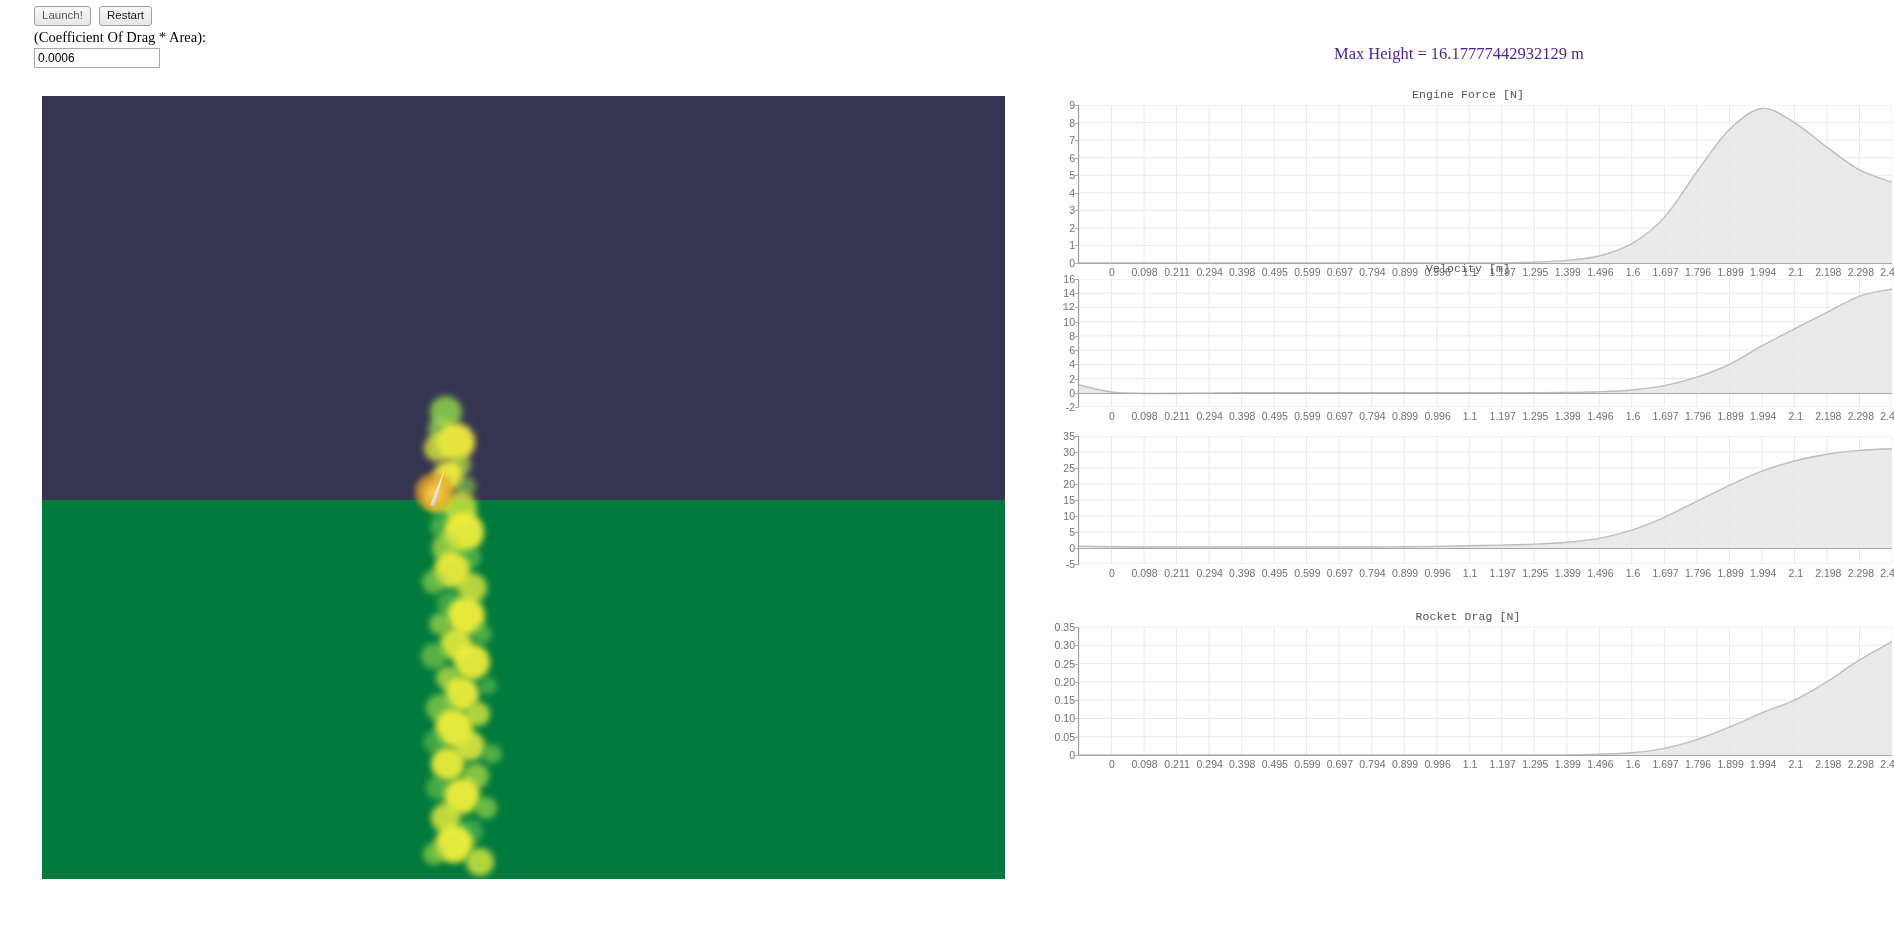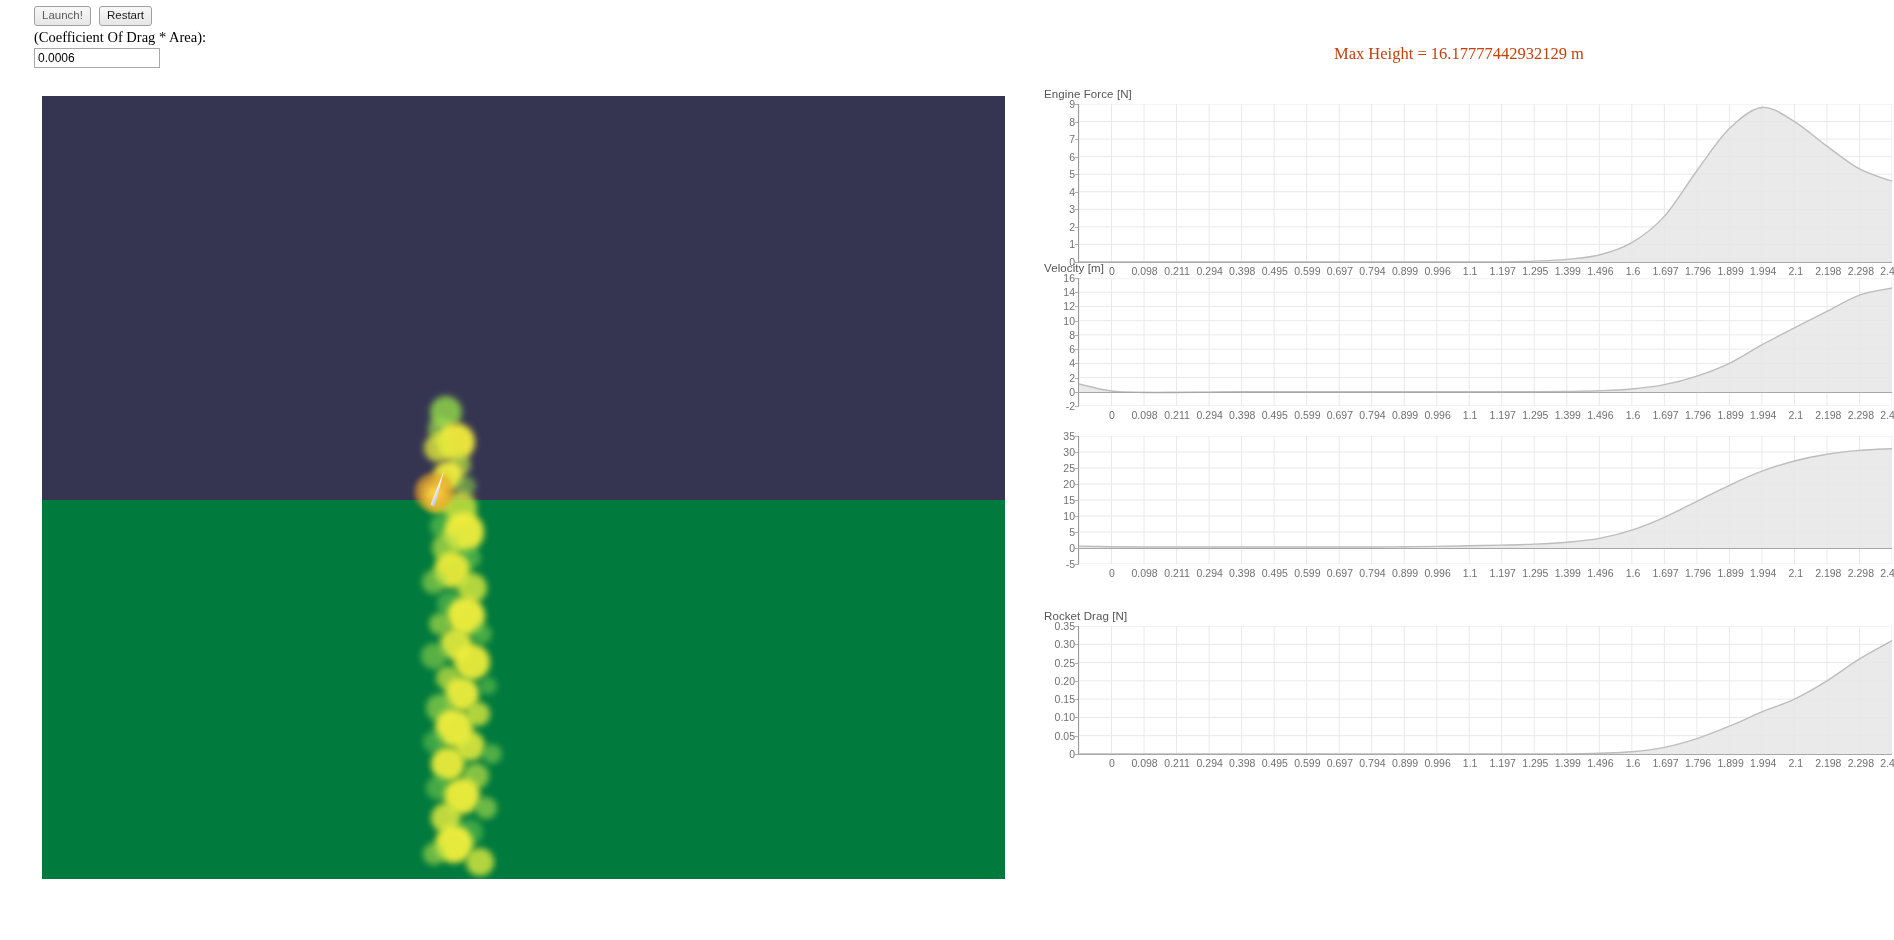--- a/index.html
+++ b/index.html
@@ -108,32 +108,32 @@
     filter: blur(2px);
   }
   .rocket-body {
     position: absolute;
     background: linear-gradient(100deg, #ffffff 0%, #f2f2f4 40%, #b9b9c4 100%);
   }
 
   
   .chart-block { position: absolute; }
   .chart-title {
-    font-family: Liberation Sans, sans-serif;
+    font-family: Liberation Mono, monospace;
     font-size: 11.5px;
     color: #555;
-    text-align: left;
+    text-align: center;
     margin: 0 0 4px 0;
     letter-spacing: 0.1px;
   }
   .max-height {
     position: absolute;
     font-family: "Liberation Serif", serif;
     font-size: 16.5px;
-    color: #c2410c;
+    color: #4c1d95;
     white-space: nowrap;
   }
   .plot-row { position: relative; }
   .ylabels {
     position: absolute;
     left: 0; top: 0;
     width: 34px;
     height: 100%;
   }
   .ylabel {
@@ -347,21 +347,21 @@
         <div class="chart-title">Velocity [m]</div>
         <div class="plot-row" style="height: 128px;">
           <div class="ylabels">
             <div class="ylabel" style="top: 128px;">-2<span class="tickmark"></span></div>
             <div class="ylabel" style="top: 113.778px;">0<span class="tickmark"></span></div>
             <div class="ylabel" style="top: 99.5556px;">2<span class="tickmark"></span></div>
             <div class="ylabel" style="top: 85.3333px;">4<span class="tickmark"></span></div>
             <div class="ylabel" style="top: 71.1111px;">6<span class="tickmark"></span></div>
             <div class="ylabel" style="top: 56.8889px;">8<span class="tickmark"></span></div>
             <div class="ylabel" style="top: 42.6667px;">10<span class="tickmark"></span></div>
-            <div class="ylabel" style="top: 28.4444px;">12<span class="tickmark"></span></div>
+            <div class="ylabel" style="top: 28.4444px; font-family: Liberation Mono, monospace;">12<span class="tickmark"></span></div>
             <div class="ylabel" style="top: 14.2222px;">14<span class="tickmark"></span></div>
             <div class="ylabel" style="top: 0px;">16<span class="tickmark"></span></div>
           </div>
           <div class="plot">
             <svg viewBox="0 0 814 128" preserveAspectRatio="none">
               <line x1="0" x2="814" y1="128" y2="128" stroke="#e9e9e9" stroke-width="1" vector-effect="non-scaling-stroke"></line>
               <line x1="0" x2="814" y1="113.77777777777777" y2="113.77777777777777" stroke="#e9e9e9" stroke-width="1" vector-effect="non-scaling-stroke"></line>
               <line x1="0" x2="814" y1="99.55555555555556" y2="99.55555555555556" stroke="#e9e9e9" stroke-width="1" vector-effect="non-scaling-stroke"></line>
               <line x1="0" x2="814" y1="85.33333333333334" y2="85.33333333333334" stroke="#e9e9e9" stroke-width="1" vector-effect="non-scaling-stroke"></line>
               <line x1="0" x2="814" y1="71.11111111111111" y2="71.11111111111111" stroke="#e9e9e9" stroke-width="1" vector-effect="non-scaling-stroke"></line>

